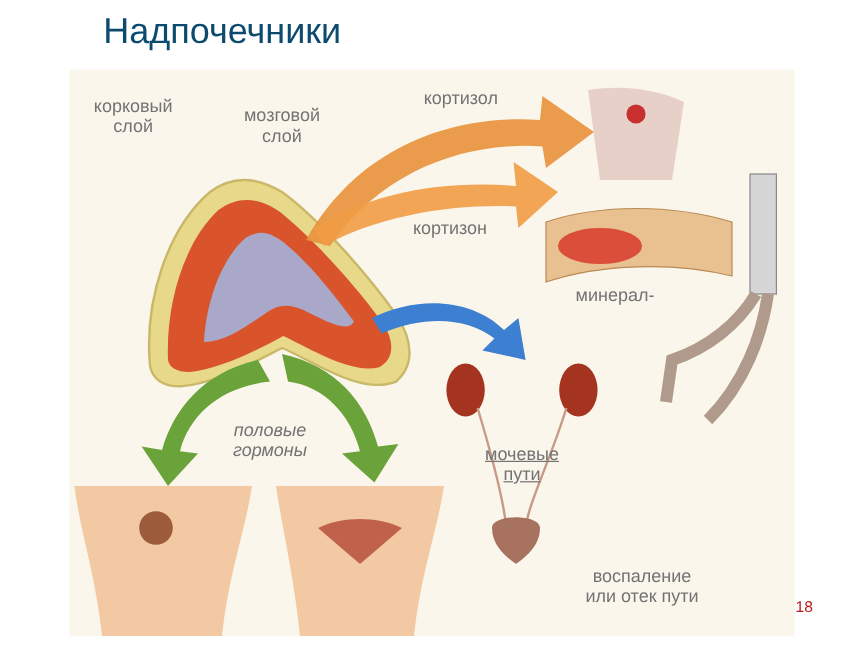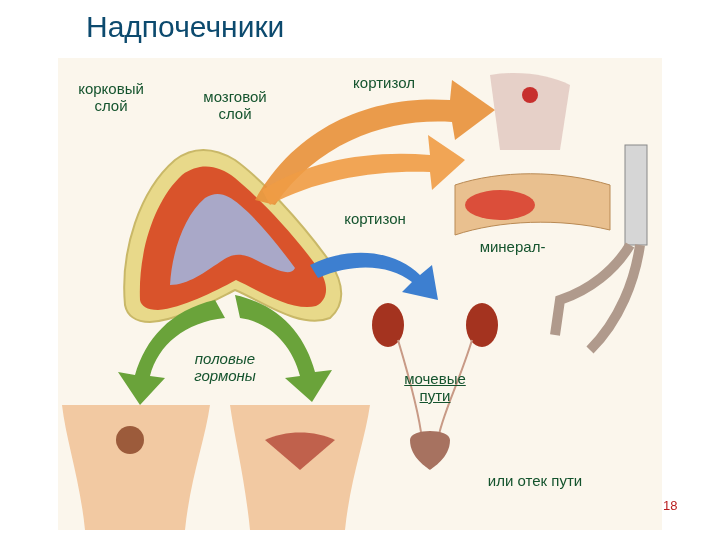--- a/index.html
+++ b/index.html
@@ -1,19 +1,19 @@
 <!DOCTYPE html>
 <html><head>
 <meta charset="utf-8">
 <style>
   html, body { margin:0; padding:0; }
   body { width:720px; height:540px; background:#ffffff; position:relative; overflow:hidden; font-family:"Liberation Sans", sans-serif; }
   .title { position:absolute; left:86px; top:10px; font-size:30px; color:#0c4a6e; }
   .panel { position:absolute; left:58px; top:58px; width:604px; height:472px; background:#fbf6ec; }
-  .lbl { position:absolute; font-size:15px; color:#14532d; text-align:center; line-height:17px; }
+  .lbl { position:absolute; font-size:15px; color:#737373; text-align:center; line-height:17px; }
   .pagenum { position:absolute; left:663px; top:498px; font-size:13px; color:#b91c1c; }
   svg { position:absolute; left:0; top:0; }
 </style>
 </head>
 <body>
 
 <div class="title">Надпочечники</div>
 
 <div class="panel"></div>
 
@@ -55,29 +55,30 @@
 
 <div class="lbl" style="left:66px;top:80px;width:90px;">
   <div>корковый</div>
   <div>слой</div>
 </div>
 <div class="lbl" style="left:190px;top:88px;width:90px;">
   <div>мозговой</div>
   <div>слой</div>
 </div>
 <div class="lbl" style="left:334px;top:74px;width:100px;">кортизол</div>
-<div class="lbl" style="left:325px;top:182px;width:100px;margin-top:28px;">кортизон</div>
+<div class="lbl" style="left:325px;top:182px;width:100px;">кортизон</div>
 <div class="lbl" style="left:455px;top:238px;width:115px;">
   <div>минерал-</div>
 </div>
 <div class="lbl" style="left:180px;top:350px;width:90px;font-style:italic;">
   <div>половые</div>
   <div>гормоны</div>
 </div>
 <div class="lbl" style="left:390px;top:370px;width:90px;text-decoration:underline;">
   <div>мочевые</div>
   <div>пути</div>
 </div>
 <div class="lbl" style="left:470px;top:472px;width:130px;">
+  <div>воспаление</div>
   <div>или отек пути</div>
 </div>
 
 <div class="pagenum">18</div>
 
 </body></html>

